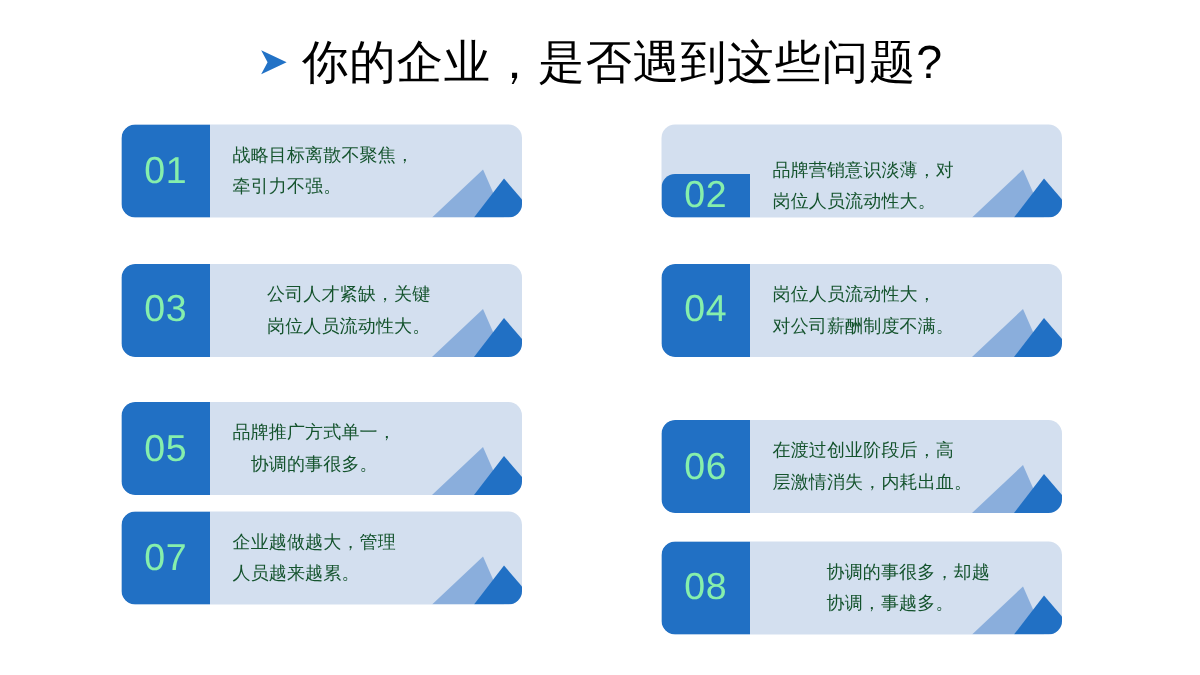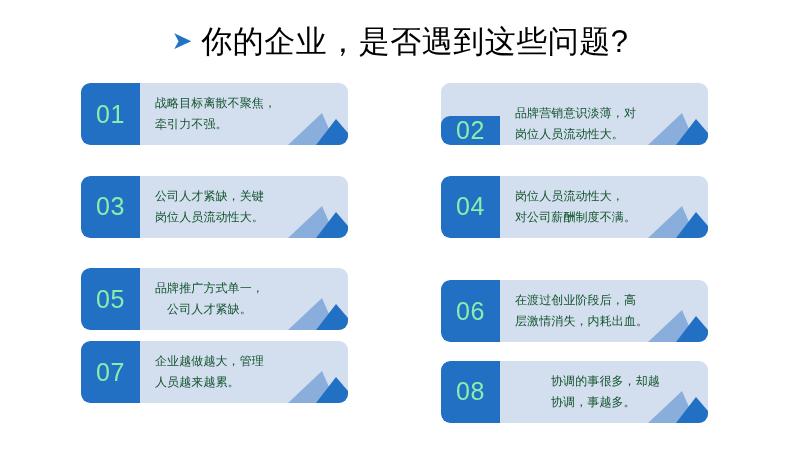--- a/index.html
+++ b/index.html
@@ -134,21 +134,21 @@
         <div class="card-text">
           <span class="line">品牌营销意识淡薄，对</span>
           <span class="line">岗位人员流动性大。</span>
         </div>
         <svg class="corner" viewBox="0 0 72 34" preserveAspectRatio="none">
           <path d="M12 34 L46 2 L60 34 Z" fill="#8AAEDC"></path>
           <path d="M40 34 L60 8 L72 22 L72 34 Z" fill="#2170C4"></path>
         </svg>
       </div>
     </div>
-    <div class="card" style="left: 81px; top: 175.5px;">
+    <div class="card" style="left: 81px; top: 175.5px; gap: 23px;">
       <div class="card-num">03</div>
       <div class="card-body">
         <div class="card-text">
           <span class="line">公司人才紧缺，关键</span>
           <span class="line">岗位人员流动性大。</span>
         </div>
         <svg class="corner" viewBox="0 0 72 34" preserveAspectRatio="none">
           <path d="M12 34 L46 2 L60 34 Z" fill="#8AAEDC"></path>
           <path d="M40 34 L60 8 L72 22 L72 34 Z" fill="#2170C4"></path>
         </svg>
@@ -165,21 +165,21 @@
           <path d="M12 34 L46 2 L60 34 Z" fill="#8AAEDC"></path>
           <path d="M40 34 L60 8 L72 22 L72 34 Z" fill="#2170C4"></path>
         </svg>
       </div>
     </div>
     <div class="card" style="left: 81px; top: 268px; text-align: center;">
       <div class="card-num">05</div>
       <div class="card-body">
         <div class="card-text">
           <span class="line">品牌推广方式单一，</span>
-          <span class="line">公司人才紧缺。</span>
+          <span class="line">协调的事很多。</span>
         </div>
         <svg class="corner" viewBox="0 0 72 34" preserveAspectRatio="none">
           <path d="M12 34 L46 2 L60 34 Z" fill="#8AAEDC"></path>
           <path d="M40 34 L60 8 L72 22 L72 34 Z" fill="#2170C4"></path>
         </svg>
       </div>
     </div>
     <div class="card" style="left: 441px; top: 280px;">
       <div class="card-num">06</div>
       <div class="card-body">

